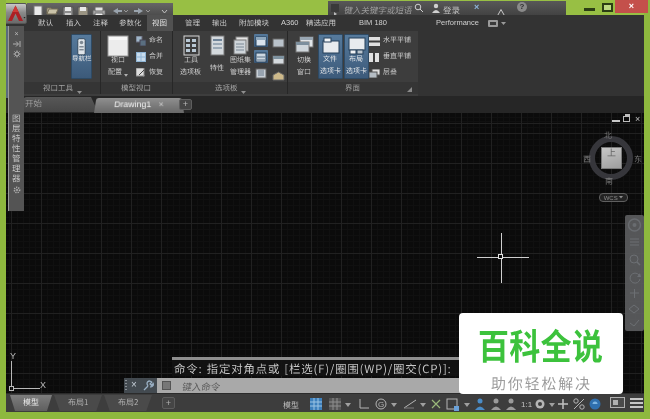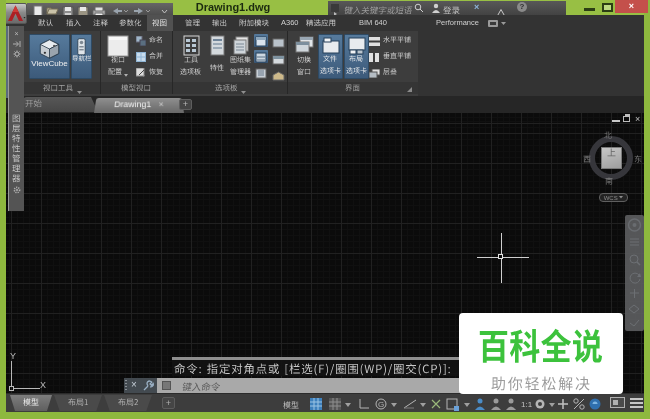--- a/index.html
+++ b/index.html
@@ -101,21 +101,20 @@
         <path d="M91 6 h4" stroke="#99a3ad" stroke-width="2"></path>
         <path d="M97 5 l2 2 l2 -2" fill="none" stroke="#9a9a9a"></path>
 
       <path d="M116 6 L111 3 L111 9 Z" fill="#99a3ad"></path>
         <path d="M107 6 h4" stroke="#99a3ad" stroke-width="2"></path>
         <path d="M119 5 l2 2 l2 -2" fill="none" stroke="#9a9a9a"></path>
 
       <path d="M135 5 l2.5 3 l2.5 -3" fill="none" stroke="#c2c2c2"></path>
     </svg>
   </div>
-  <div id="dwgtitle" class="abs">Drawing1.dwg</div>
   <div id="searchbar" class="abs">
     <div class="abs" style="left:3px;top:3px;width:8px;height:8px;background:#3a3a3a;"><svg width="8" height="8" viewBox="0 0 8 8">
           <path d="M3 2 L6 4 L3 6 Z" fill="#bbb"></path>
         </svg></div>
     <div class="abs" style="left:16px;top:3px;"><svg style="transform:skewX(-9deg);" width="69" height="12" viewBox="0 0 69 12">
           <path d="M0.4 4.5V5.1H1.4V6.8C1.4 7.2 1.1 7.5 1 7.6C1.1 7.7 1.3 7.9 1.3 8.1C1.4 7.9 1.6 7.7 3 6.8C2.9 6.7 2.8 6.5 2.8 6.3L1.9 6.9V5.1H2.9V4.5H1.9V3.4H2.8V2.8H0.8C1 2.5 1.2 2.2 1.3 1.9H2.8V1.3H1.6C1.7 1 1.8 0.7 1.9 0.5L1.3 0.3C1.1 1.2 0.7 2 0.2 2.5C0.3 2.7 0.5 2.9 0.6 3.1L0.8 2.9V3.4H1.4V4.5ZM4.9 1V1.5H5.9V2.2H4.7V2.7H5.9V3.3H4.9V3.8H5.9V4.5H4.9V5H5.9V5.7H4.7V6.2H5.9V7.2H6.4V6.2H8V5.7H6.4V5H7.8V4.5H6.4V3.8H7.7V2.7H8.2V2.2H7.7V1H6.4V0.4H5.9V1ZM6.4 2.7H7.2V3.3H6.4ZM6.4 2.2V1.5H7.2V2.2ZM3.1 4C3.1 4 3.2 3.9 3.2 3.9H4.1C4.1 4.6 4 5.2 3.8 5.7C3.7 5.4 3.6 5 3.5 4.6L3 4.8C3.2 5.4 3.4 5.9 3.6 6.3C3.3 7 2.9 7.4 2.5 7.8C2.6 7.9 2.7 8.1 2.8 8.2C3.3 7.9 3.6 7.4 3.9 6.8C4.7 7.8 5.7 8 6.9 8H8C8 7.9 8.1 7.6 8.2 7.5C7.9 7.5 7.1 7.5 6.9 7.5C5.9 7.5 4.9 7.3 4.2 6.3C4.4 5.5 4.6 4.6 4.7 3.4L4.4 3.3L4.3 3.3H3.7C4.1 2.7 4.5 1.8 4.8 1L4.4 0.7L4.2 0.8H3V1.4H4C3.8 2.2 3.5 2.8 3.3 3C3.2 3.3 3 3.5 2.9 3.6C2.9 3.7 3.1 3.9 3.1 4Z M11 1.1C11.6 1.5 12 1.9 12.4 2.5C11.8 4.9 10.8 6.6 8.8 7.6C9 7.7 9.3 8 9.4 8.1C11.2 7.1 12.2 5.5 12.9 3.3C13.8 5 14.4 7 16.4 8.1C16.4 7.9 16.6 7.5 16.7 7.4C13.9 5.7 14.1 2.5 11.4 0.5Z M18.9 0.7C19.3 1.1 19.6 1.7 19.8 2.2H18.1V2.8H20.9V3.8C20.9 4 20.9 4.1 20.9 4.3H17.6V4.9H20.8C20.5 5.8 19.7 6.8 17.4 7.6C17.6 7.7 17.8 8 17.9 8.2C20.1 7.4 21 6.4 21.4 5.4C22.1 6.7 23.2 7.7 24.7 8.1C24.8 7.9 25 7.6 25.2 7.5C23.6 7.1 22.4 6.2 21.8 4.9H24.9V4.3H21.6L21.6 3.8V2.8H24.5V2.2H22.8C23.1 1.7 23.5 1.1 23.7 0.6L23 0.4C22.8 0.9 22.4 1.6 22.1 2.2H19.8L20.3 1.8C20.2 1.4 19.8 0.8 19.4 0.4Z M25.9 4.5V5.1H26.9V6.8C26.9 7.2 26.6 7.5 26.5 7.6C26.6 7.7 26.8 7.9 26.8 8.1C26.9 7.9 27.1 7.7 28.5 6.8C28.4 6.7 28.3 6.5 28.3 6.3L27.4 6.9V5.1H28.4V4.5H27.4V3.4H28.3V2.8H26.3C26.5 2.5 26.7 2.2 26.8 1.9H28.3V1.3H27.1C27.2 1 27.3 0.7 27.4 0.5L26.8 0.3C26.6 1.2 26.2 2 25.7 2.5C25.8 2.7 26 2.9 26.1 3.1L26.3 2.9V3.4H26.9V4.5ZM30.4 1V1.5H31.4V2.2H30.2V2.7H31.4V3.3H30.4V3.8H31.4V4.5H30.4V5H31.4V5.7H30.2V6.2H31.4V7.2H31.9V6.2H33.5V5.7H31.9V5H33.3V4.5H31.9V3.8H33.2V2.7H33.7V2.2H33.2V1H31.9V0.4H31.4V1ZM31.9 2.7H32.7V3.3H31.9ZM31.9 2.2V1.5H32.7V2.2ZM28.6 4C28.6 4 28.7 3.9 28.7 3.9H29.6C29.6 4.6 29.5 5.2 29.3 5.7C29.2 5.4 29.1 5 29 4.6L28.5 4.8C28.7 5.4 28.9 5.9 29.1 6.3C28.8 7 28.4 7.4 28 7.8C28.1 7.9 28.2 8.1 28.3 8.2C28.8 7.9 29.1 7.4 29.4 6.8C30.2 7.8 31.2 8 32.4 8H33.5C33.5 7.9 33.6 7.6 33.7 7.5C33.4 7.5 32.6 7.5 32.4 7.5C31.4 7.5 30.4 7.3 29.7 6.3C29.9 5.5 30.1 4.6 30.2 3.4L29.9 3.3L29.8 3.3H29.2C29.6 2.7 30 1.8 30.3 1L29.9 0.7L29.7 0.8H28.5V1.4H29.5C29.3 2.2 29 2.8 28.8 3C28.7 3.3 28.5 3.5 28.4 3.6C28.4 3.7 28.6 3.9 28.6 4Z M37.9 4.4V4.9H34.6V5.5H37.9V7.4C37.9 7.5 37.9 7.5 37.7 7.5C37.6 7.5 37 7.5 36.4 7.5C36.5 7.7 36.7 8 36.7 8.2C37.4 8.2 37.9 8.1 38.2 8C38.5 7.9 38.6 7.8 38.6 7.4V5.5H41.9V4.9H38.6V4.6C39.3 4.2 40.1 3.6 40.6 3.1L40.2 2.8L40 2.8H36V3.4H39.4C39 3.8 38.4 4.1 37.9 4.4ZM37.6 0.5C37.8 0.7 37.9 1 38 1.2H34.7V3H35.3V1.8H41.2V3H41.8V1.2H38.8C38.7 0.9 38.4 0.6 38.2 0.3Z M48.4 0.8C48.9 1 49.5 1.4 49.8 1.7L50.2 1.2C49.9 1 49.3 0.6 48.8 0.4ZM43 6.9 43.2 7.6C44.1 7.4 45.5 7.1 46.8 6.8L46.8 6.2C45.4 6.5 44 6.7 43 6.9ZM44.2 3.6H45.9V5.1H44.2ZM43.6 3.1V5.7H46.5V3.1ZM43.1 1.7V2.3H47.3C47.4 3.7 47.6 5 47.9 6C47.3 6.7 46.6 7.2 45.8 7.7C46 7.8 46.2 8 46.3 8.2C47 7.8 47.6 7.3 48.1 6.7C48.5 7.6 49 8.2 49.7 8.2C50.3 8.2 50.6 7.7 50.7 6.3C50.5 6.2 50.3 6.1 50.1 5.9C50.1 7.1 50 7.5 49.7 7.5C49.3 7.5 48.9 7 48.6 6.1C49.2 5.2 49.8 4.2 50.1 3.1L49.5 2.9C49.2 3.8 48.8 4.6 48.4 5.3C48.2 4.5 48 3.5 47.9 2.3H50.5V1.7H47.9C47.9 1.3 47.9 0.8 47.9 0.4H47.2C47.2 0.8 47.2 1.3 47.2 1.7Z M54.8 0.7V1.3H59.1V0.7ZM55.3 5.4C55.5 5.9 55.8 6.7 55.9 7.2L56.4 7C56.4 6.5 56.1 5.8 55.8 5.2ZM55.6 2.8H58.1V4.3H55.6ZM55.1 2.2V4.9H58.7V2.2ZM57.9 5.2C57.7 5.8 57.4 6.7 57.1 7.3H54.4V7.9H59.2V7.3H57.7C58 6.7 58.3 6 58.5 5.3ZM52.1 0.3C52 1.4 51.7 2.4 51.3 3.1C51.5 3.1 51.7 3.3 51.8 3.4C52 3 52.2 2.6 52.4 2.1H52.8V3.4L52.8 3.7H51.4V4.3H52.8C52.7 5.4 52.4 6.6 51.3 7.6C51.4 7.7 51.7 7.9 51.8 8C52.5 7.4 52.9 6.5 53.2 5.7C53.5 6.1 53.9 6.8 54.1 7.1L54.6 6.6C54.4 6.4 53.6 5.3 53.3 5C53.3 4.7 53.4 4.5 53.4 4.3H54.6V3.7H53.4L53.4 3.4V2.1H54.5V1.5H52.5C52.6 1.1 52.7 0.8 52.7 0.5Z M60.3 1C60.8 1.4 61.3 1.9 61.6 2.3L62 1.8C61.8 1.5 61.2 1 60.7 0.6ZM62.8 2.2V2.7H63.9C63.8 3.1 63.7 3.6 63.6 3.9H62.2V4.5H67.6V3.9H66.6C66.7 3.3 66.8 2.7 66.8 2.2L66.4 2.1L66.3 2.2H64.7L64.9 1.2H67.4V0.6H62.5V1.2H64.2L64 2.2ZM64.3 3.9 64.6 2.7H66.2C66.1 3.1 66.1 3.5 66 3.9ZM62.9 5.2V8.2H63.5V7.8H66.4V8.1H67.1V5.2ZM63.5 7.3V5.7H66.4V7.3ZM61.1 7.9C61.2 7.7 61.4 7.6 62.8 6.6C62.8 6.5 62.7 6.2 62.7 6.1L61.7 6.7V3H59.9V3.6H61.1V6.7C61.1 7.1 60.9 7.3 60.8 7.3C60.9 7.5 61 7.8 61.1 7.9Z" fill="#9f9f9f"></path>
         </svg></div>
     <svg class="abs" style="left:86px;top:2px;" width="10" height="10" viewBox="0 0 10 10">
         <circle cx="4" cy="4" r="2.8" fill="none" stroke="#cfcfcf"></circle>
         <path d="M6 6 L9 9" stroke="#cfcfcf"></path>
@@ -171,51 +170,39 @@
     <div class="mtab" style="left:206px;"><svg style="margin-top:4px;" width="16" height="11" viewBox="0 0 16 11">
           <path d="M5.5 3.2V6H5.9V3.2ZM6.5 3V6.6C6.5 6.6 6.4 6.7 6.3 6.7C6.2 6.7 5.9 6.7 5.6 6.7C5.7 6.8 5.7 7 5.8 7.1C6.2 7.1 6.5 7.1 6.7 7C6.9 7 6.9 6.8 6.9 6.6V3ZM0.5 4.1C0.6 4.1 0.8 4 1.1 4H1.6V5.1C1.1 5.2 0.7 5.3 0.3 5.3L0.4 5.9L1.6 5.6V7.2H2.1V5.4L2.8 5.3L2.7 4.8L2.1 4.9V4H2.7V3.5H2.1V2.4H1.6V3.5H1C1.2 3 1.4 2.4 1.5 1.7H2.8V1.2H1.6C1.7 0.9 1.7 0.7 1.8 0.4L1.2 0.3C1.2 0.6 1.2 0.9 1.1 1.2H0.4V1.7H1C0.9 2.3 0.8 2.8 0.7 3C0.6 3.4 0.5 3.6 0.4 3.7C0.4 3.8 0.5 4 0.5 4.1ZM4.9 0.3C4.4 1.1 3.5 1.8 2.6 2.2C2.7 2.3 2.9 2.5 3 2.6C3.2 2.5 3.4 2.4 3.6 2.3V2.6H6.4V2.2C6.5 2.4 6.7 2.5 6.9 2.6C7 2.4 7.2 2.2 7.3 2.1C6.5 1.8 5.8 1.4 5.2 0.7L5.4 0.5ZM3.8 2.1C4.2 1.8 4.6 1.5 4.9 1.1C5.3 1.5 5.7 1.9 6.2 2.1ZM4.6 3.6V4.1H3.6V3.6ZM3.1 3.1V7.2H3.6V5.6H4.6V6.6C4.6 6.7 4.6 6.7 4.5 6.7C4.5 6.7 4.3 6.7 4 6.7C4.1 6.8 4.2 7 4.2 7.2C4.5 7.2 4.7 7.2 4.9 7.1C5 7 5.1 6.8 5.1 6.6V3.1ZM3.6 4.6H4.6V5.2H3.6Z M8.3 4V6.8H13.6V7.2H14.2V4H13.6V6.2H11.5V3.6H13.9V1H13.3V3H11.5V0.3H10.9V3H9.2V1H8.6V3.6H10.9V6.2H8.9V4Z" fill="#d0d0d0"></path>
         </svg></div>
     <div class="mtab" style="left:233px;"><svg style="margin-top:4px;" width="31" height="11" viewBox="0 0 31 11">
           <path d="M4.3 3.5C4.6 4 4.9 4.8 5.1 5.2L5.5 5C5.4 4.5 5 3.8 4.7 3.3ZM6 0.4V2H4.1V2.5H6V6.5C6 6.6 6 6.6 5.9 6.6C5.7 6.6 5.4 6.6 5 6.6C5.1 6.8 5.1 7 5.2 7.2C5.7 7.2 6.1 7.2 6.3 7.1C6.5 7 6.6 6.8 6.6 6.5V2.5H7.2V2H6.6V0.4ZM3.9 0.3C3.6 1.4 3 2.5 2.4 3.2C2.5 3.3 2.7 3.5 2.7 3.6C2.9 3.4 3.1 3.2 3.3 2.9V7.2H3.8V2C4 1.5 4.2 1 4.4 0.4ZM0.6 0.6V7.2H1.1V1.1H2C1.9 1.7 1.7 2.3 1.5 2.9C2 3.5 2.1 4.1 2.1 4.5C2.1 4.7 2.1 4.9 2 5C1.9 5.1 1.8 5.1 1.7 5.1C1.6 5.1 1.5 5.1 1.3 5.1C1.4 5.2 1.5 5.4 1.5 5.6C1.6 5.6 1.8 5.6 2 5.6C2.1 5.5 2.2 5.5 2.3 5.4C2.5 5.3 2.6 4.9 2.6 4.5C2.6 4 2.5 3.5 2 2.8C2.2 2.2 2.5 1.4 2.7 0.8L2.3 0.6L2.2 0.6Z M11.8 1.2V7.1H12.3V6.5H13.8V7H14.3V1.2ZM12.3 6V1.8H13.8V6ZM9 0.4 9 1.7H7.9V2.3H8.9C8.9 4.2 8.7 5.8 7.7 6.8C7.9 6.9 8.1 7.1 8.1 7.2C9.2 6.1 9.4 4.3 9.5 2.3H10.6C10.6 5.2 10.5 6.2 10.3 6.4C10.3 6.5 10.2 6.5 10.1 6.5C10 6.5 9.6 6.5 9.3 6.5C9.4 6.7 9.4 6.9 9.4 7.1C9.8 7.1 10.1 7.1 10.3 7.1C10.6 7 10.7 7 10.8 6.8C11.1 6.4 11.1 5.3 11.2 2C11.2 1.9 11.2 1.7 11.2 1.7H9.5L9.5 0.4Z M18.5 3.5H21.1V4H18.5ZM18.5 2.5H21.1V3.1H18.5ZM20.5 0.3V0.9H19.3V0.3H18.8V0.9H17.7V1.4H18.8V2H19.3V1.4H20.5V2H21V1.4H22.1V0.9H21V0.3ZM18 2.1V4.4H19.5C19.5 4.7 19.5 4.9 19.4 5.1H17.6V5.5H19.3C19 6.1 18.4 6.5 17.3 6.8C17.4 6.9 17.6 7.1 17.6 7.2C18.9 6.9 19.6 6.3 19.9 5.5C20.2 6.4 20.9 6.9 21.9 7.2C22 7.1 22.1 6.8 22.2 6.7C21.4 6.6 20.8 6.1 20.4 5.5H22.1V5.1H20C20 4.9 20.1 4.6 20.1 4.4H21.7V2.1ZM16.3 0.3V1.7H15.4V2.3H16.3V2.3C16.1 3.3 15.7 4.5 15.2 5.1C15.3 5.3 15.5 5.5 15.5 5.7C15.8 5.2 16.1 4.5 16.3 3.8V7.2H16.9V3.3C17.1 3.7 17.3 4.2 17.4 4.5L17.7 4C17.6 3.8 17 2.9 16.9 2.6V2.3H17.6V1.7H16.9V0.3Z M28.6 3.8H27.4C27.4 3.5 27.4 3.2 27.4 2.9V2.1H28.6ZM26.9 0.4V1.6H25.5V2.1H26.9V2.9C26.9 3.2 26.9 3.5 26.8 3.8H25.3V4.3H26.8C26.6 5.2 26 6.1 24.7 6.8C24.8 6.9 25 7.1 25.1 7.2C26.5 6.5 27 5.6 27.3 4.5C27.7 5.8 28.3 6.7 29.4 7.2C29.5 7.1 29.6 6.8 29.8 6.7C28.7 6.3 28.1 5.4 27.7 4.3H29.6V3.8H29.1V1.6H27.4V0.4ZM22.8 5.4 23 5.9C23.6 5.7 24.5 5.3 25.3 4.9L25.2 4.4L24.3 4.8V2.6H25.2V2.1H24.3V0.4H23.8V2.1H22.9V2.6H23.8V5C23.4 5.1 23.1 5.3 22.8 5.4Z" fill="#d0d0d0"></path>
         </svg></div>
     <div class="mtab" style="left:275px;">A360</div>
     <div class="mtab" style="left:300px;"><svg style="margin-top:4px;" width="31" height="11" viewBox="0 0 31 11">
           <path d="M0.4 0.9C0.6 1.4 0.8 2.1 0.8 2.5L1.2 2.4C1.2 2 1 1.3 0.8 0.8ZM2.5 0.8C2.4 1.3 2.1 2 2 2.4L2.3 2.5C2.5 2.1 2.8 1.4 2.9 0.9ZM0.3 2.8V3.3H1.3C1 4.2 0.6 5.2 0.2 5.7C0.3 5.8 0.5 6.1 0.5 6.3C0.8 5.8 1.1 5.1 1.4 4.4V7.2H1.9V4.2C2.1 4.6 2.4 5.1 2.5 5.3L2.9 4.9C2.7 4.7 2.1 3.7 1.9 3.5V3.3H2.7V2.8H1.9V0.3H1.4V2.8ZM4.8 0.3V0.9H3.2V1.3H4.8V1.8H3.4V2.2H4.8V2.7H3V3.2H7.2V2.7H5.3V2.2H6.8V1.8H5.3V1.3H7V0.9H5.3V0.3ZM6.2 4V4.6H4V4ZM3.4 3.6V7.2H4V6H6.2V6.6C6.2 6.7 6.1 6.7 6 6.7C6 6.7 5.6 6.7 5.3 6.7C5.4 6.9 5.4 7 5.5 7.2C5.9 7.2 6.2 7.2 6.5 7.1C6.6 7 6.7 6.9 6.7 6.6V3.6ZM4 5H6.2V5.6H4Z M8 0.9C8.4 1.2 8.9 1.8 9.1 2.1L9.6 1.8C9.3 1.4 8.8 0.9 8.4 0.6ZM10.8 0.5C10.7 1.2 10.3 1.9 9.9 2.3C10.1 2.4 10.3 2.5 10.4 2.6C10.6 2.4 10.8 2.1 10.9 1.8H12V2.9H9.9V3.4H11.3C11.1 4.4 10.8 5.1 9.7 5.5C9.8 5.6 10 5.8 10 6C11.3 5.5 11.7 4.6 11.8 3.4H12.6V5.2C12.6 5.7 12.7 5.9 13.3 5.9C13.4 5.9 13.9 5.9 14 5.9C14.5 5.9 14.6 5.7 14.7 4.7C14.5 4.7 14.3 4.6 14.2 4.5C14.2 5.3 14.1 5.4 14 5.4C13.9 5.4 13.4 5.4 13.4 5.4C13.2 5.4 13.1 5.4 13.1 5.2V3.4H14.6V2.9H12.6V1.8H14.3V1.3H12.6V0.3H12V1.3H11.1C11.2 1.1 11.3 0.9 11.4 0.6ZM9.4 3.2H7.9V3.7H8.8V6C8.5 6.1 8.2 6.4 7.8 6.7L8.2 7.2C8.6 6.7 9 6.3 9.3 6.3C9.5 6.3 9.7 6.6 10 6.7C10.5 7 11.1 7.1 12 7.1C12.7 7.1 14 7.1 14.6 7C14.6 6.9 14.7 6.6 14.7 6.4C14 6.5 12.9 6.6 12 6.6C11.2 6.6 10.6 6.5 10.1 6.3C9.8 6 9.6 5.9 9.4 5.8Z M17 2.9C17.3 3.7 17.6 4.8 17.8 5.5L18.3 5.3C18.2 4.6 17.8 3.5 17.5 2.7ZM18.6 2.5C18.8 3.3 19.1 4.4 19.2 5.1L19.8 4.9C19.7 4.2 19.4 3.2 19.1 2.4ZM18.5 0.4C18.7 0.7 18.8 1 18.9 1.3H15.9V3.3C15.9 4.4 15.9 5.9 15.3 6.9C15.4 7 15.7 7.2 15.8 7.3C16.4 6.1 16.5 4.5 16.5 3.3V1.8H22.1V1.3H19.5C19.4 1 19.2 0.6 19.1 0.2ZM16.6 6.3V6.8H22.2V6.3H20.1C20.8 5.1 21.4 3.8 21.7 2.5L21.1 2.3C20.9 3.6 20.3 5.1 19.6 6.3Z M23.6 0.8V3.5C23.6 4.6 23.6 5.9 22.7 6.9C22.9 6.9 23.1 7.1 23.2 7.2C23.8 6.6 24 5.7 24.1 4.9H26V7.1H26.6V4.9H28.6V6.4C28.6 6.6 28.5 6.6 28.4 6.6C28.3 6.6 27.7 6.6 27.2 6.6C27.3 6.8 27.4 7 27.4 7.2C28.1 7.2 28.6 7.2 28.8 7.1C29.1 7 29.2 6.8 29.2 6.4V0.8ZM24.2 1.4H26V2.6H24.2ZM28.6 1.4V2.6H26.6V1.4ZM24.2 3.1H26V4.4H24.2C24.2 4.1 24.2 3.8 24.2 3.5ZM28.6 3.1V4.4H26.6V3.1Z" fill="#d0d0d0"></path>
         </svg></div>
-    <div class="mtab" style="left:353px;">BIM 640</div>
+    <div class="mtab" style="left:353px;">BIM 180</div>
     <div class="mtab" style="left:430px;">Performance</div>
     <div class="mtab" style="left:482px;"><svg style="margin-top:4px;" width="18" height="9" viewBox="0 0 18 9">
           <rect x="0" y="1" width="10" height="7" rx="1" fill="#9a9a9a"></rect>
           <rect x="2" y="3" width="6" height="3" fill="#3a3a3a"></rect>
           <path d="M13 3 l5 0 l-2.5 3 Z" fill="#9a9a9a"></path>
         </svg></div>
   </div>
   <div id="alogo" class="abs">
     <svg width="21" height="19" viewBox="0 0 21 19">
       <path d="M10.5 1.5 L18 17 L14 17 L10.5 9.5 L7 17 L3 17 Z" fill="#ad1f24"></path>
       <path d="M10.5 1.5 L13.5 8 L7.5 8 Z" fill="#cf3a36"></path>
       <path d="M18.5 13 l2 0 l-1 1.6 Z" fill="#222"></path>
     </svg>
   </div>
 
   <div id="ribbon" class="abs">
     <div id="ribpanels">
 
-      <div class="bigbtn blue" style="left:5px;width:41px;">
-        <svg width="23" height="22" viewBox="0 0 30 28" style="margin-top:3px;">
-          <g stroke="#1e3040" stroke-width="1">
-            <polygon points="15,2 27,8 27,20 15,26 3,20 3,8" fill="#c7cdd2"></polygon>
-            <polygon points="15,2 27,8 15,14 3,8" fill="#e8ecef"></polygon>
-            <polygon points="15,14 27,8 27,20 15,26" fill="#9aa4ad"></polygon>
-          </g>
-          <circle cx="9" cy="19" r="1.5" fill="#333"></circle>
-            <circle cx="21" cy="10" r="1.5" fill="#555"></circle>
-        </svg>
-        <div class="blabel" style="font-size:8px;bottom:11px;">ViewCube</div>
-      </div>
       <div class="bigbtn blue" style="left:47px;width:21px;">
         <svg width="9" height="19" viewBox="0 0 12 26" style="margin-top:3px;">
           <rect x="1" y="1" width="10" height="22" rx="2" fill="#dfe5ea" stroke="#1e3040"></rect>
           <circle cx="6" cy="6" r="2.4" fill="#7d8893"></circle>
           <rect x="3" y="11" width="6" height="2" fill="#7d8893"></rect>
           <rect x="3" y="15" width="6" height="2" fill="#7d8893"></rect>
         </svg>
         <div class="blabel" style="bottom:12px;"><svg width="20" height="10" viewBox="0 0 20 10">
               <path d="M1.4 4.5C1.8 4.9 2.2 5.4 2.4 5.7L2.8 5.4C2.6 5.1 2.2 4.6 1.8 4.3H4.2V5.6C4.2 5.7 4.2 5.8 4 5.8C3.9 5.8 3.5 5.8 3 5.8C3 5.9 3.1 6.1 3.1 6.2C3.8 6.2 4.2 6.2 4.4 6.1C4.6 6.1 4.7 5.9 4.7 5.7V4.3H6.1V3.8H4.7V3.3H4.2V3.8H0.4V4.3H1.7ZM0.9 0.7V2.4C0.9 3 1.2 3.2 2.3 3.2C2.5 3.2 4.6 3.2 4.9 3.2C5.7 3.2 5.9 3 6 2.3C5.8 2.3 5.6 2.3 5.5 2.2C5.5 2.7 5.4 2.8 4.8 2.8C4.4 2.8 2.6 2.8 2.2 2.8C1.5 2.8 1.4 2.7 1.4 2.4V2.1H5.4V0.5H0.9ZM1.4 0.9H4.9V1.6H1.4Z M7.8 1.9C7.9 2.2 8.1 2.6 8.2 2.8L8.5 2.7C8.4 2.4 8.3 2 8.1 1.7ZM7.8 3.9C8 4.2 8.2 4.6 8.2 4.9L8.6 4.7C8.5 4.5 8.3 4.1 8.1 3.7ZM10.4 0.3C10.5 0.6 10.7 1.1 10.8 1.3L11.3 1.2C11.2 0.9 11 0.5 10.8 0.2ZM9.4 1.3V1.8H12.7V1.3ZM9.9 2.4V3.8C9.9 4.5 9.8 5.4 9.2 6C9.3 6.1 9.5 6.2 9.6 6.3C10.3 5.6 10.4 4.6 10.4 3.8V2.9H11.5V5.4C11.5 5.8 11.5 6 11.6 6.1C11.7 6.1 11.8 6.2 12 6.2C12 6.2 12.2 6.2 12.3 6.2C12.4 6.2 12.5 6.1 12.6 6.1C12.6 6 12.7 5.9 12.7 5.8C12.8 5.7 12.8 5.3 12.8 5C12.7 5 12.5 4.9 12.5 4.8C12.5 5.2 12.4 5.4 12.4 5.5C12.4 5.6 12.4 5.7 12.4 5.7C12.3 5.7 12.3 5.8 12.2 5.8C12.2 5.8 12.1 5.8 12.1 5.8C12 5.8 12 5.7 12 5.7C12 5.7 12 5.6 12 5.4V2.4ZM8.7 1.4V3.1H7.6V1.4ZM6.8 3.1V3.5H7.2C7.2 4.3 7.2 5.3 6.7 6C6.8 6.1 7 6.2 7.1 6.3C7.6 5.5 7.6 4.4 7.6 3.5H8.7V5.7C8.7 5.7 8.7 5.8 8.6 5.8C8.6 5.8 8.3 5.8 8 5.8C8.1 5.9 8.2 6.1 8.2 6.2C8.6 6.2 8.8 6.2 9 6.1C9.1 6 9.2 5.9 9.2 5.7V1H8.2C8.3 0.8 8.4 0.6 8.5 0.3L8 0.2C7.9 0.4 7.9 0.8 7.8 1H7.2V3.1Z M16.1 0.5C16.3 0.9 16.6 1.4 16.7 1.7L17.1 1.4C17 1.2 16.7 0.7 16.5 0.4ZM16 3.5V4H18.7V3.5ZM15.5 5.4V5.9H19.2V5.4ZM14.3 0.3V1.5H13.4V2H14.3C14 2.9 13.6 3.9 13.2 4.4C13.3 4.6 13.4 4.8 13.5 4.9C13.8 4.5 14.1 3.8 14.3 3.1V6.2H14.7V2.8C14.9 3.2 15.2 3.6 15.3 3.8L15.6 3.4C15.5 3.2 14.9 2.4 14.7 2.2V2H15.5V1.5H14.7V0.3ZM15.7 1.7V2.2H19V1.7H18C18.2 1.4 18.5 0.9 18.7 0.5L18.2 0.3C18.1 0.7 17.8 1.3 17.5 1.7Z" fill="#f0f0f0"></path>
             </svg></div>

